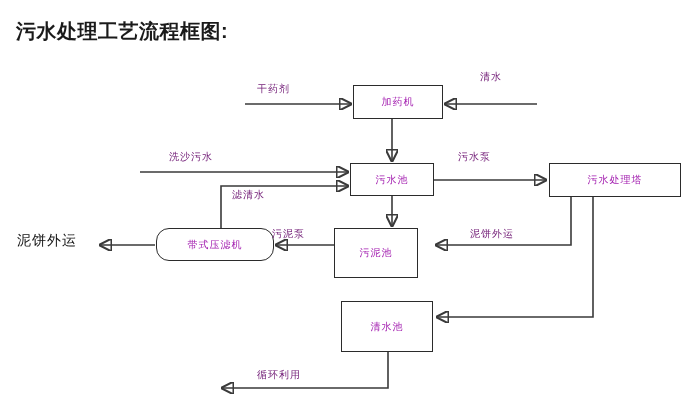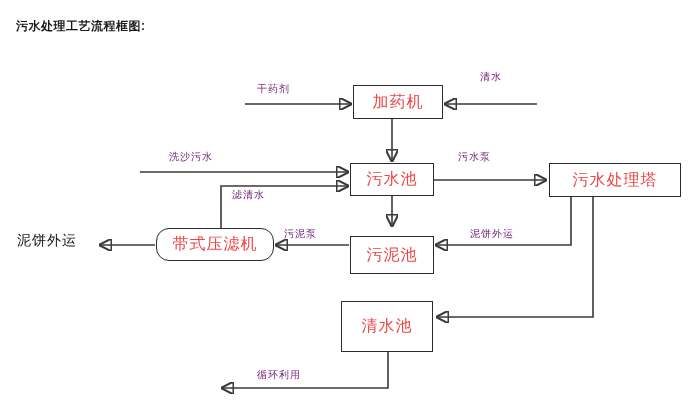--- a/index.html
+++ b/index.html
@@ -14,36 +14,36 @@
     position: relative;
     width: 700px;
     height: 420px;
     background: #ffffff;
     overflow: hidden;
   }
   #title {
     position: absolute;
     left: 16px;
     top: 18px;
-    font-size: 12px;
+    font-size: 20px;
     font-weight: bold;
     color: #1a1a1a;
     letter-spacing: 0.5px;
     white-space: nowrap;
   }
   .node {
     position: absolute;
     border: 1.5px solid #2b2b2b;
     background: #ffffff;
     box-sizing: border-box;
     display: flex;
     align-items: center;
     justify-content: center;
-    font-size: 16px;
-    color: #ef4444;
+    font-size: 10px;
+    color: #a21caf;
     letter-spacing: 1px;
     z-index: 3;
     white-space: nowrap;
   }
   .edge-label {
     position: absolute;
     font-size: 10px;
     color: #701a75;
     letter-spacing: 1px;
     white-space: nowrap;
@@ -120,39 +120,39 @@
   </div>
 
   <div class="node" style="left:549px; top:163px; width:132px; height:34px;">
     <span>污水处理塔</span>
   </div>
 
   <div class="node" style="left:156px; top:228px; width:118px; height:33px;border-radius:13px;">
     <span>带式压滤机</span>
   </div>
 
-  <div class="node" style="left:350px; top:228px; width:84px; height:38px;margin-top:8px;">
+  <div class="node" style="left:334px; top:228px; width:84px; height:50px;">
     <span>污泥池</span>
   </div>
 
   <div class="node" style="left:341px; top:301px; width:92px; height:51px;">
     <span>清水池</span>
   </div>
 
   <div class="edge-label" style="left:257px; top:82px;">干药剂</div>
 
   <div class="edge-label" style="left:480px; top:70px;">清水</div>
 
   <div class="edge-label" style="left:169px; top:150px;">洗沙污水</div>
 
   <div class="edge-label" style="left:232px; top:188px;">滤清水</div>
 
   <div class="edge-label" style="left:458px; top:150px;">污水泵</div>
 
-  <div class="edge-label" style="left:284px; top:227px;">污泥泵</div>
+  <div class="edge-label" style="left:272px; top:227px;">污泥泵</div>
 
   <div class="edge-label" style="left:470px; top:227px;">泥饼外运</div>
 
   <div class="edge-label" style="left:257px; top:368px;">循环利用</div>
 
   <div class="term-label" style="left:17px; top:232px;">泥饼外运</div>
 
 </div>
 
 </body></html>

